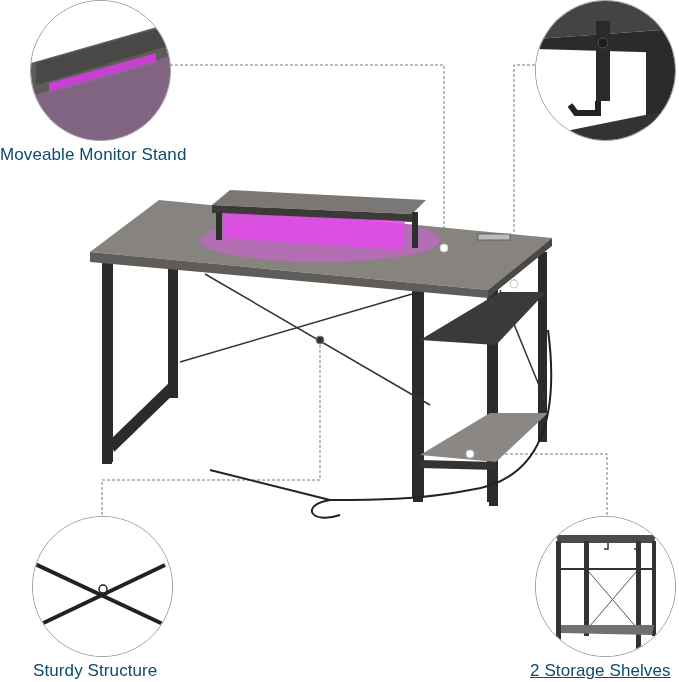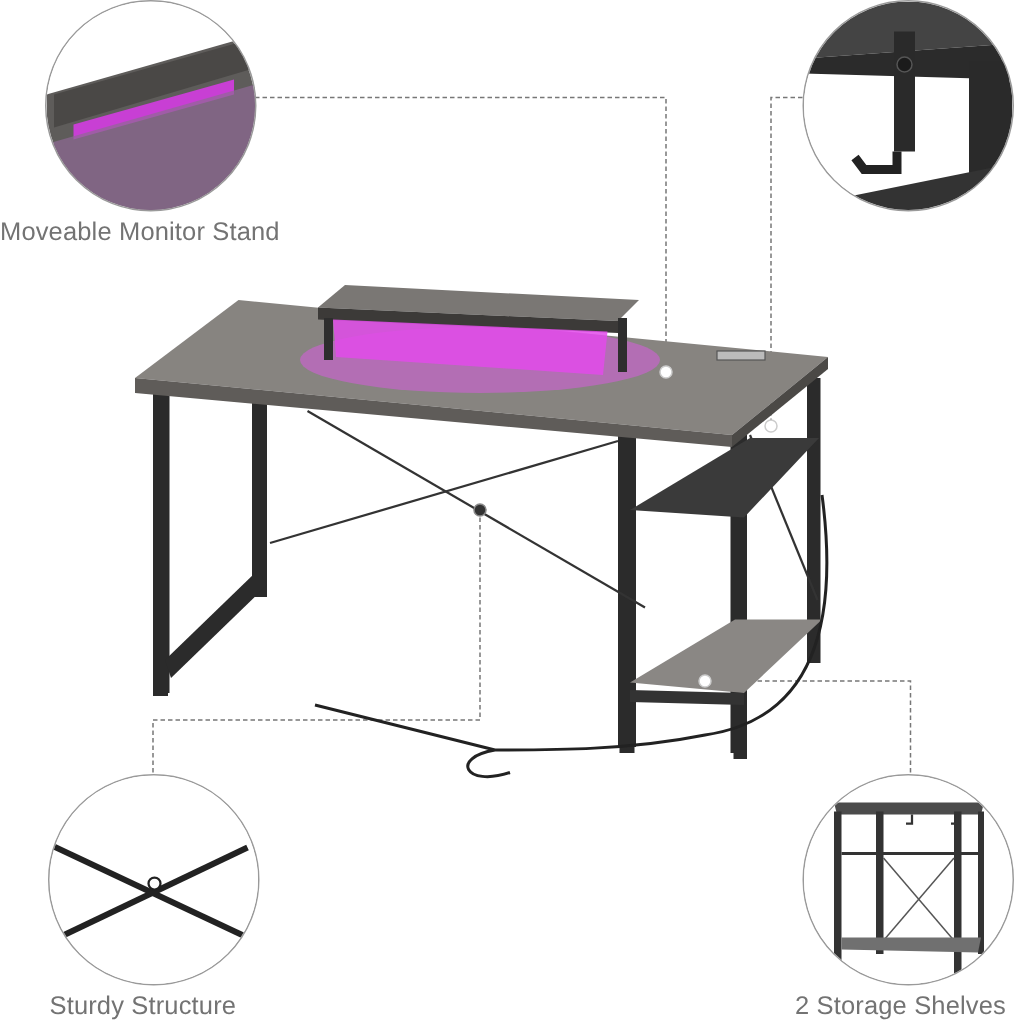--- a/index.html
+++ b/index.html
@@ -1,18 +1,18 @@
 <!DOCTYPE html>
 <html><head>
 <meta charset="utf-8">
 <style>
   html,body{margin:0;padding:0;background:#ffffff;}
   body{width:679px;height:682px;position:relative;overflow:hidden;font-family:"Liberation Sans",sans-serif;}
   .stage{position:absolute;left:0;top:0;width:679px;height:682px;}
-  .label{position:absolute;font-size:17px;color:#737373;white-space:nowrap;letter-spacing:0.1px;}
+  .label{position:absolute;font-size:17px;color:#0c4a6e;white-space:nowrap;letter-spacing:0.1px;}
   .circle{position:absolute;border-radius:50%;border:1px solid #9a9a9a;overflow:hidden;background:#fff;}
   svg{position:absolute;left:0;top:0;}
 </style>
 </head>
 <body>
 
 <div class="stage">
 
   <svg width="679" height="682">
     <g stroke="#777" stroke-width="1" stroke-dasharray="3,2" fill="none">
@@ -112,15 +112,15 @@
       <rect x="100" y="24" width="5" height="108" fill="#333"></rect>
       <rect x="116" y="24" width="4" height="95" fill="#333"></rect>
       <line x1="25" y1="52" x2="118" y2="52" stroke="#333" stroke-width="2"></line>
       <line x1="53" y1="55" x2="100" y2="110" stroke="#555" stroke-width="1"></line>
       <line x1="53" y1="110" x2="100" y2="55" stroke="#555" stroke-width="1"></line>
       <polygon points="25,108 118,108 116,118 25,116" fill="#707070"></polygon>
       <path d="M72,26 L72,32 L68,32" stroke="#333" stroke-width="1.5" fill="none"></path>
       <path d="M102,26 L102,32 L98,32" stroke="#333" stroke-width="1.5" fill="none"></path>
     </svg>
   </div>
-  <div class="label" style="left:530px;top:661px;">2 Storage Shelves</div>
+  <div class="label" style="left:530px;top:661px;text-decoration:underline;">2 Storage Shelves</div>
 
 </div>
 
 </body></html>

